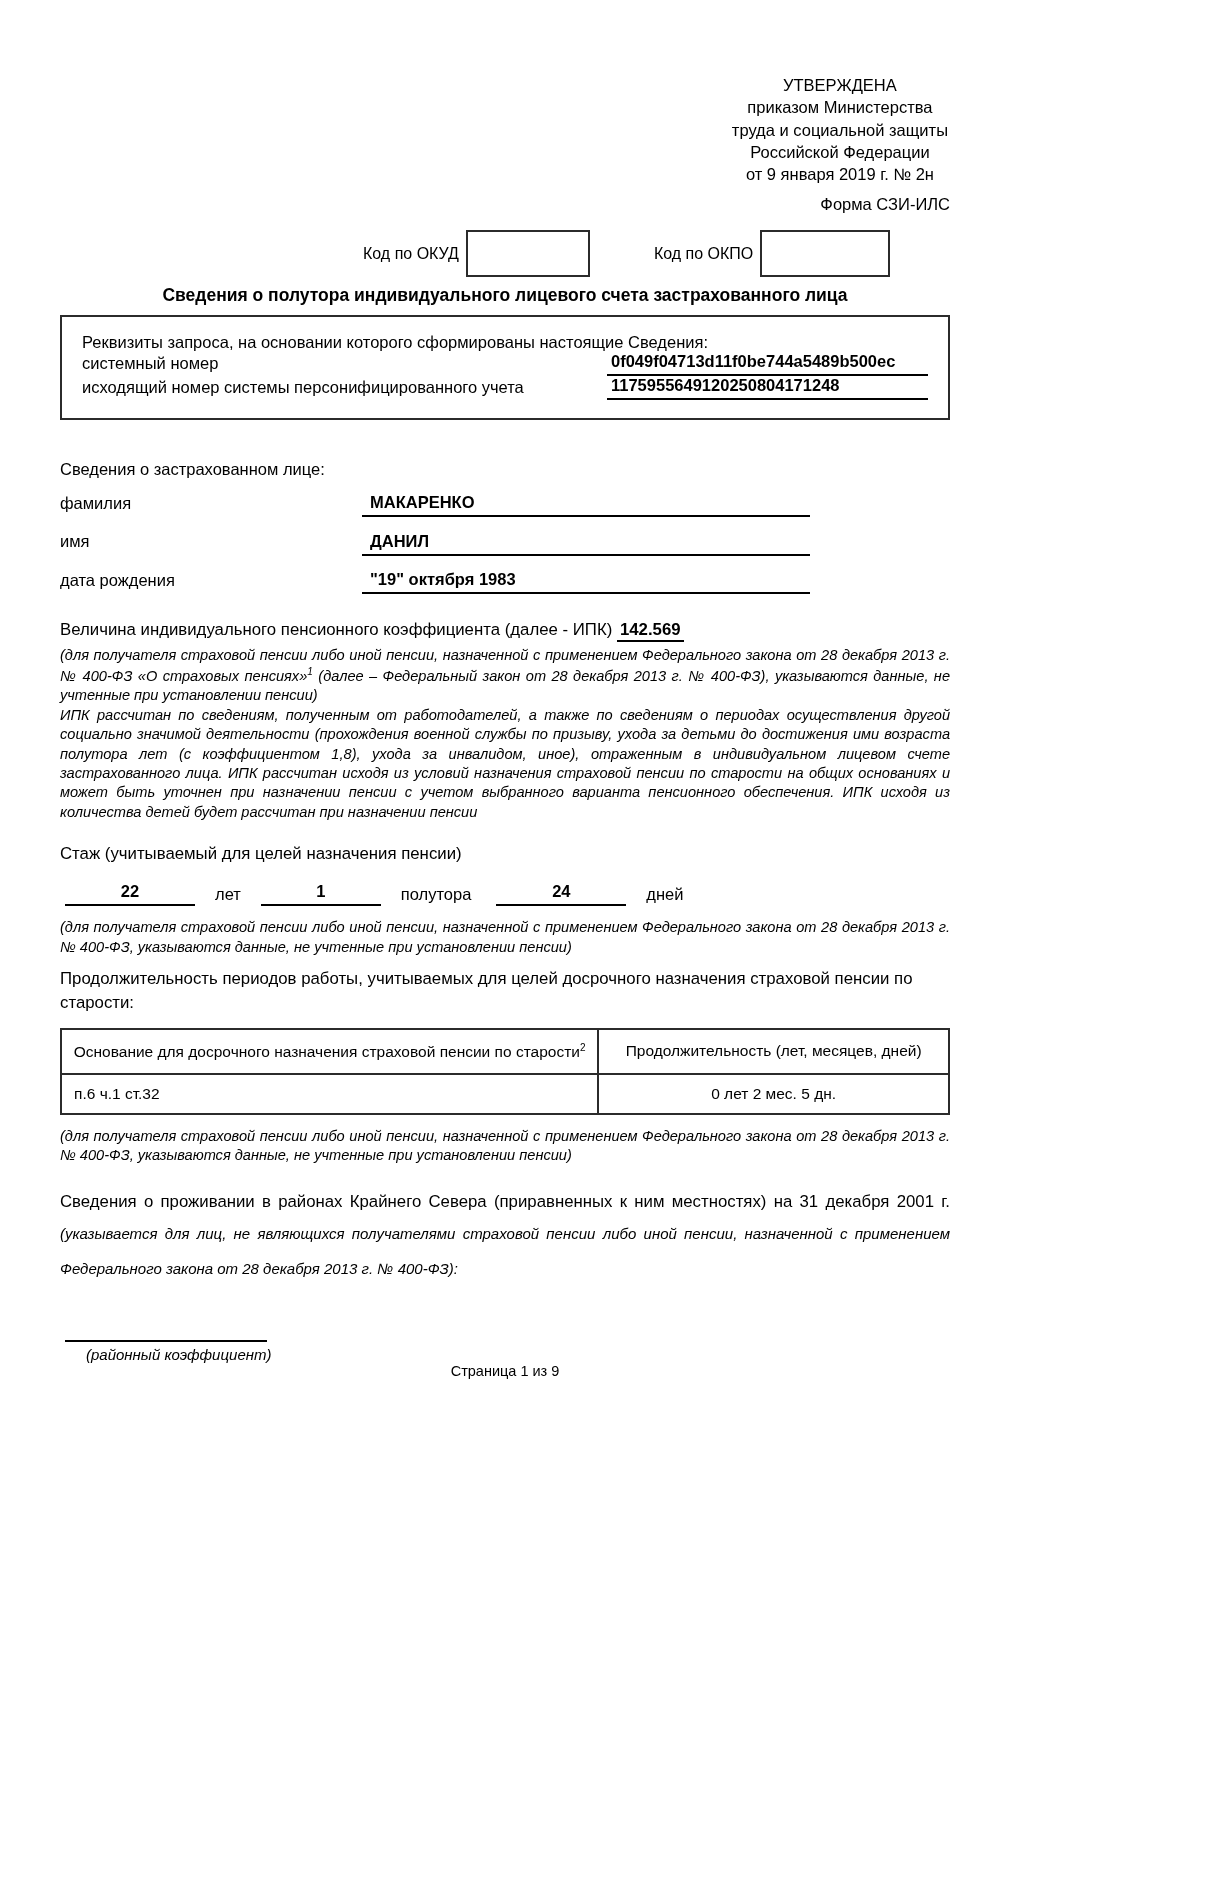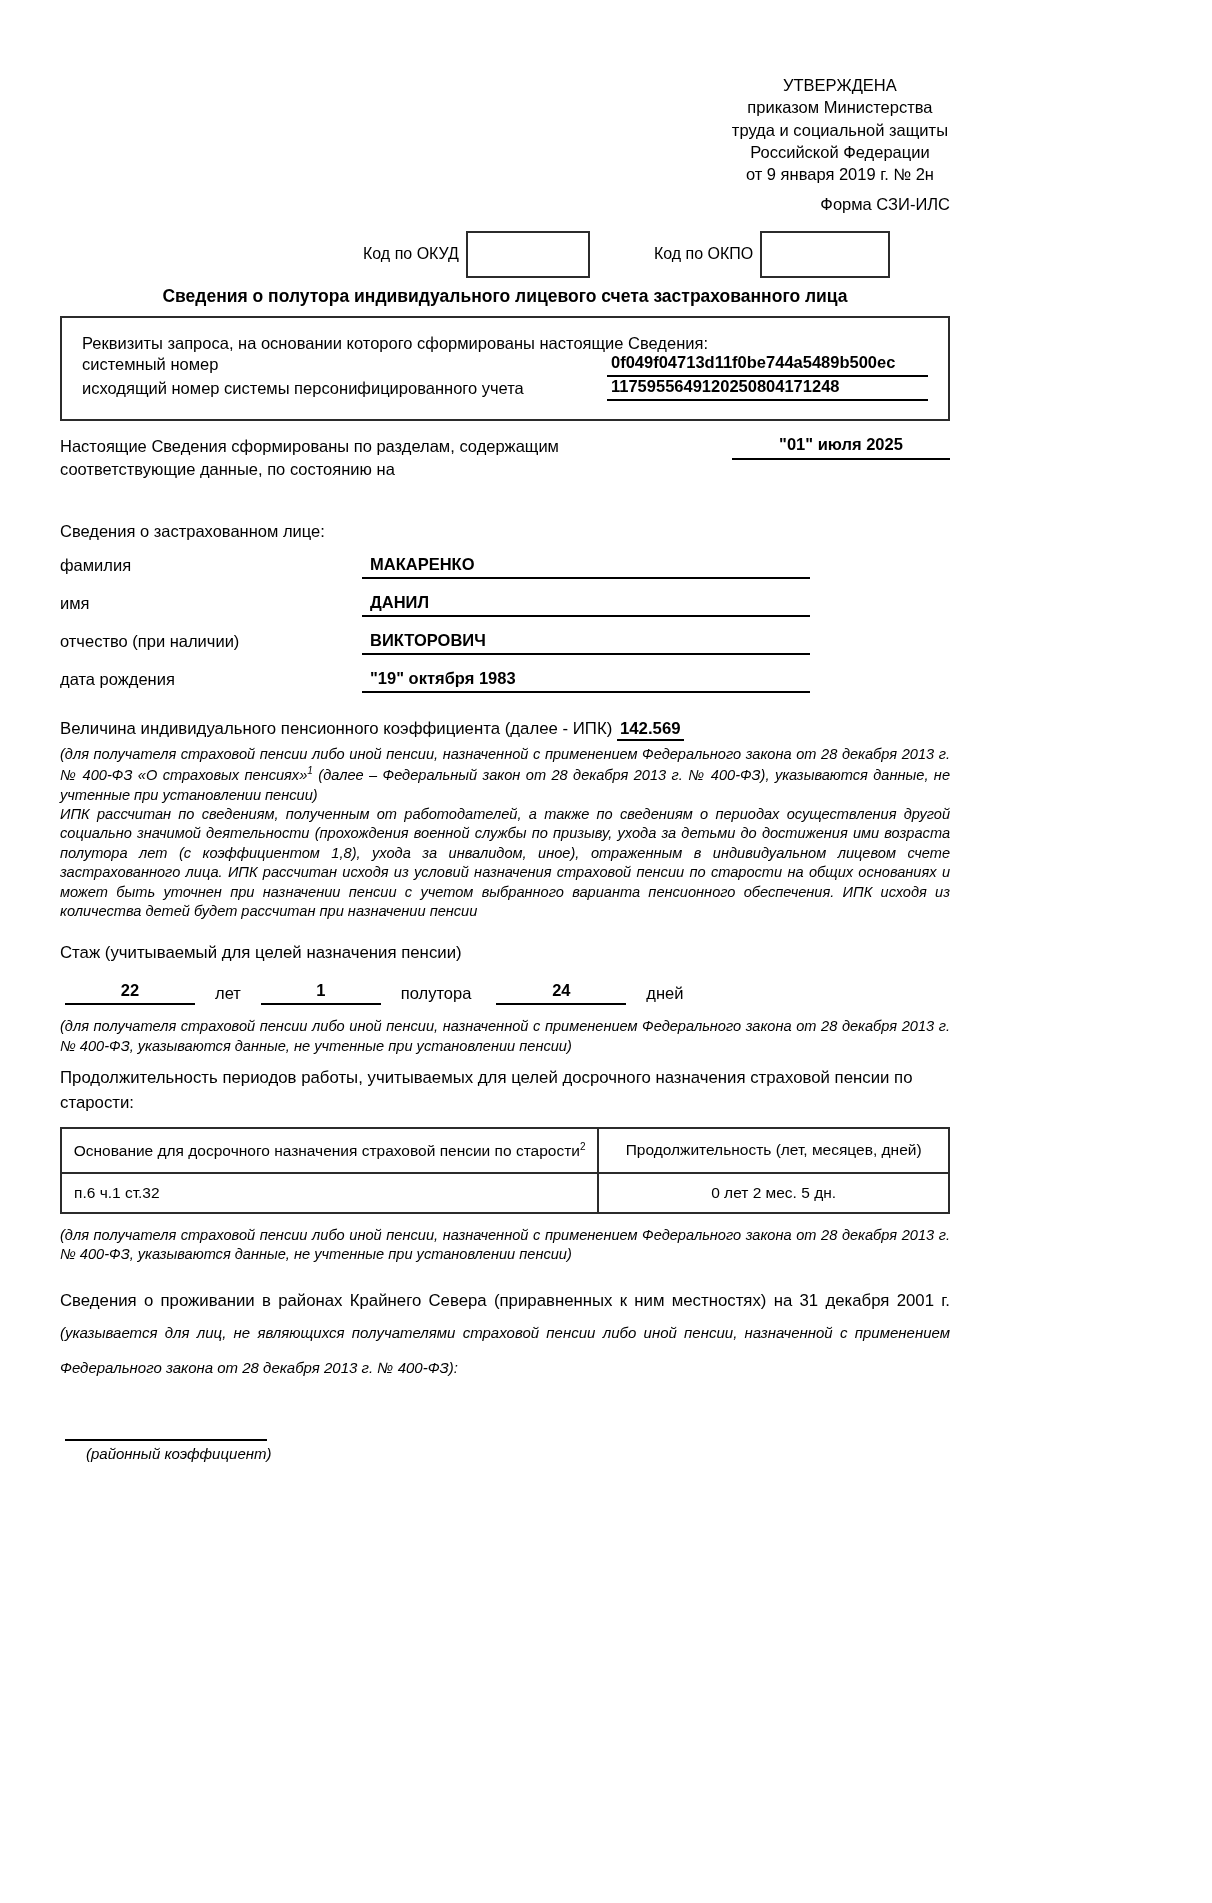--- a/index.html
+++ b/index.html
@@ -129,38 +129,30 @@
     <div class="req-row">
       <div class="req-lbl">системный номер</div>
       <div class="req-val">0f049f04713d11f0be744a5489b500ec</div>
     </div>
     <div class="req-row">
       <div class="req-lbl">исходящий номер системы персонифицированного учета</div>
       <div class="req-val">1175955649120250804171248</div>
     </div>
   </div>
 
-  <div class="formed">
-    <div class="formed-lbl">Настоящие Сведения сформированы по разделам, содержащим соответствующие данные, по состоянию на</div>
-    <div class="formed-val">"01" июля 2025</div>
-  </div>
 
   <div class="insured">
     <div class="insured-heading">Сведения о застрахованном лице:</div>
     <div class="ins-row">
       <div class="ins-lbl">фамилия</div>
       <div class="ins-val">МАКАРЕНКО</div>
     </div>
     <div class="ins-row">
       <div class="ins-lbl">имя</div>
       <div class="ins-val">ДАНИЛ</div>
-    </div>
-    <div class="ins-row">
-      <div class="ins-lbl">отчество (при наличии)</div>
-      <div class="ins-val">ВИКТОРОВИЧ</div>
     </div>
     <div class="ins-row">
       <div class="ins-lbl">дата рождения</div>
       <div class="ins-val">"19" октября 1983</div>
     </div>
   </div>
 
   <div class="ipk-line">
     <span>Величина индивидуального пенсионного коэффициента (далее - ИПК)</span>
     <span class="ipk-val">142.569</span>
@@ -197,14 +189,15 @@
   <div class="finenote early-note">(для получателя страховой пенсии либо иной пенсии, назначенной с применением Федерального закона от 28 декабря 2013 г. № 400-ФЗ, указываются данные, не учтенные при установлении пенсии)</div>
 
   <div class="north-heading">Сведения о проживании в районах Крайнего Севера (приравненных к ним местностях) на 31 декабря 2001 г.</div>
   <div class="north-note">(указывается для лиц, не являющихся получателями страховой пенсии либо иной пенсии, назначенной с применением Федерального закона от 28 декабря 2013 г. № 400-ФЗ):</div>
 
   <div class="coef">
     <div class="coef-line"></div>
     <div class="coef-caption">(районный коэффициент)</div>
   </div>
 
+  <div class="footer">Страница 1 из 9</div>
 
 </div>
 
 </body></html>

